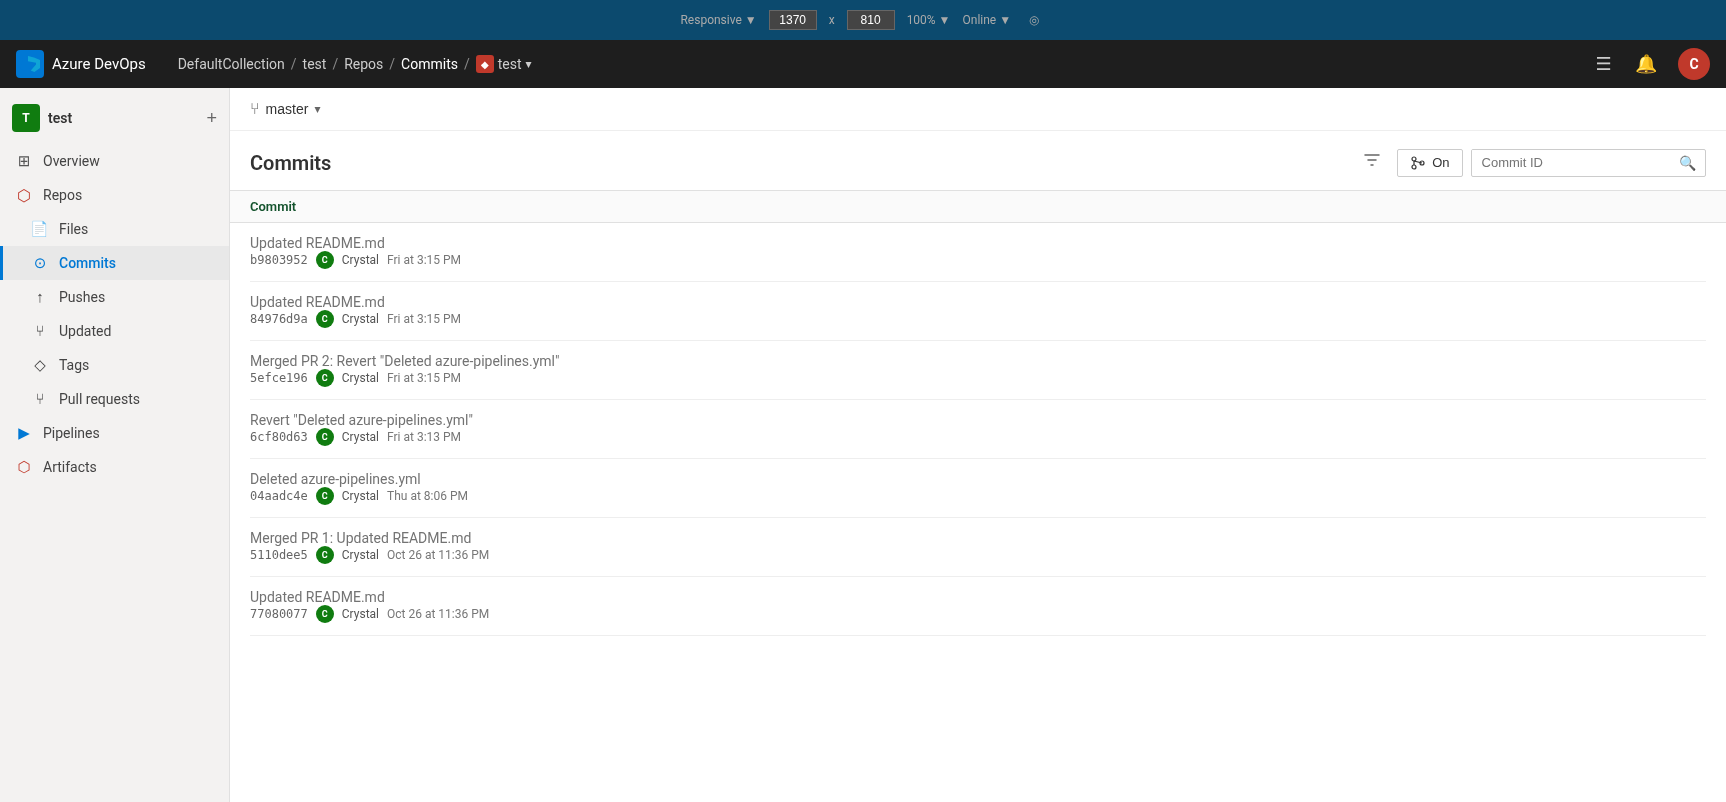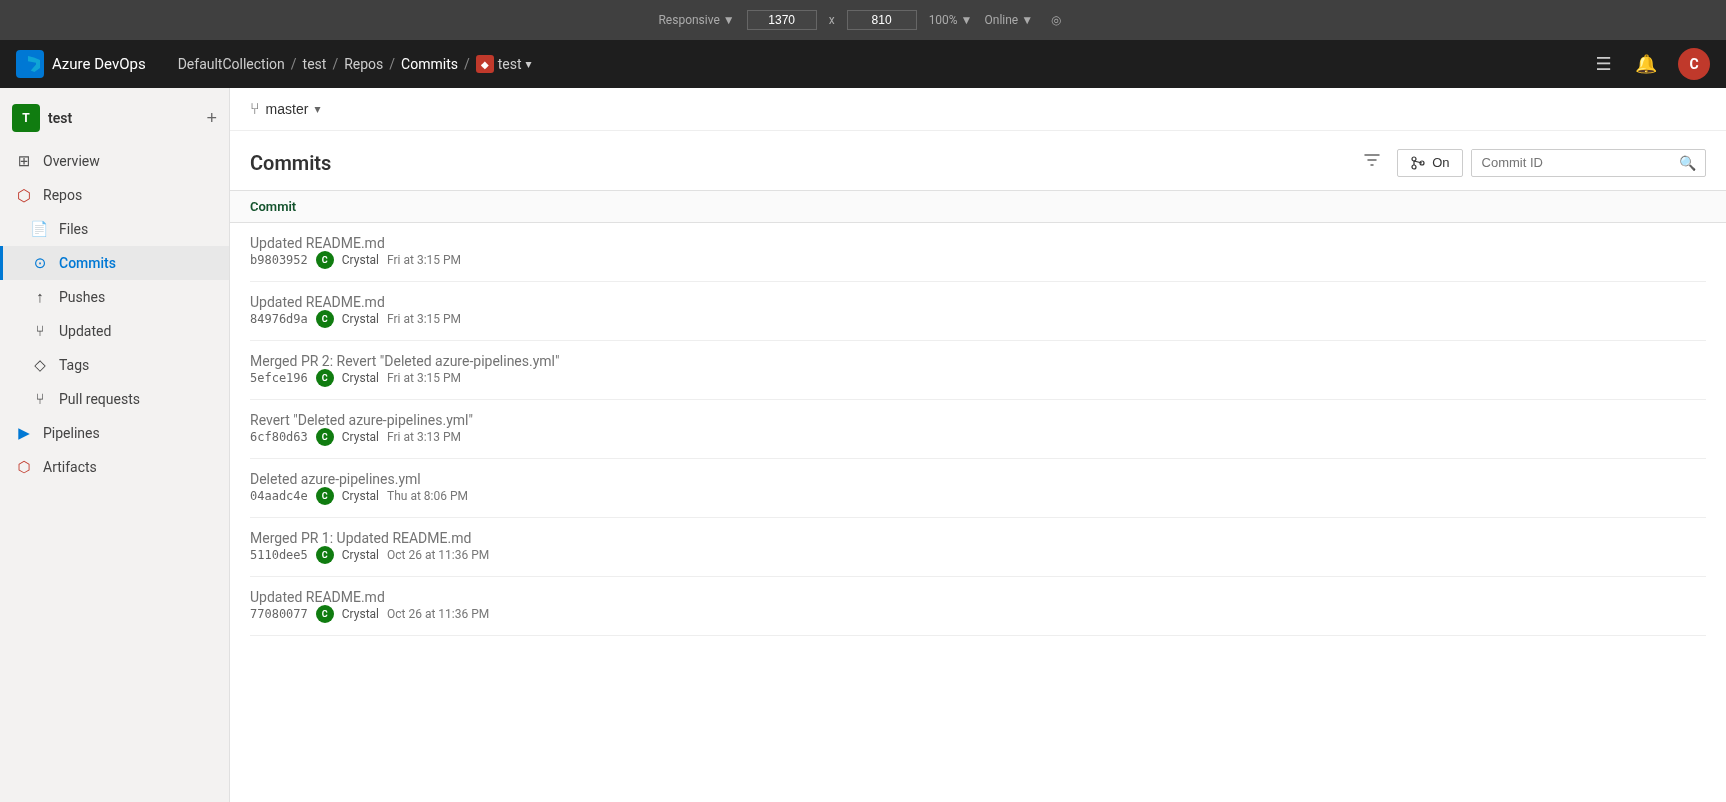--- a/index.html
+++ b/index.html
@@ -1,35 +1,35 @@
 <!DOCTYPE html>
 <html><head>
   <meta charset="utf-8">
   <style>
     * { box-sizing: border-box; margin: 0; padding: 0; }
     body { font-family: -apple-system, BlinkMacSystemFont, 'Segoe UI', Roboto, sans-serif; background: #fff; font-size: 14px; color: #333; }
 
     
     .browser-bar {
-      background: #404040;
+      background: #0c4a6e;
       height: 40px;
       display: flex;
       align-items: center;
       justify-content: center;
       gap: 12px;
       color: #ccc;
       font-size: 12px;
       padding: 0 16px;
     }
     .browser-bar input {
       background: #444;
       border: 1px solid #666;
       color: #fff;
       padding: 2px 6px;
-      width: 70px;
+      width: 48px;
       font-size: 12px;
       text-align: center;
     }
     .browser-bar span { color: #aaa; }
     .browser-bar .btn {
       background: none;
       border: none;
       color: #aaa;
       cursor: pointer;
       font-size: 12px;

